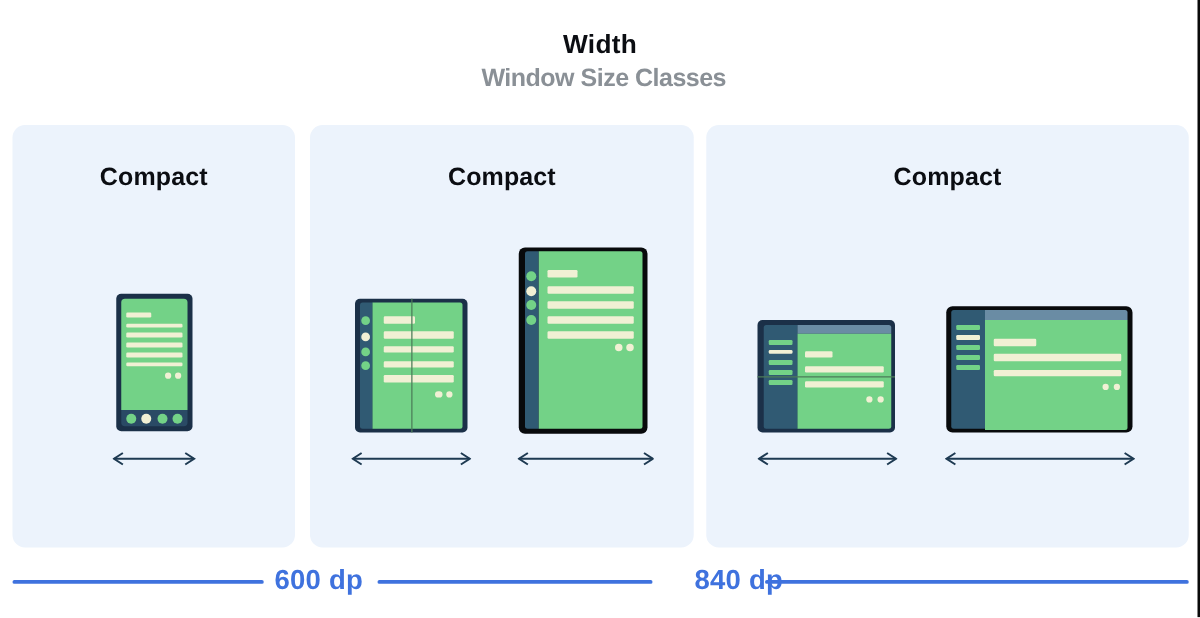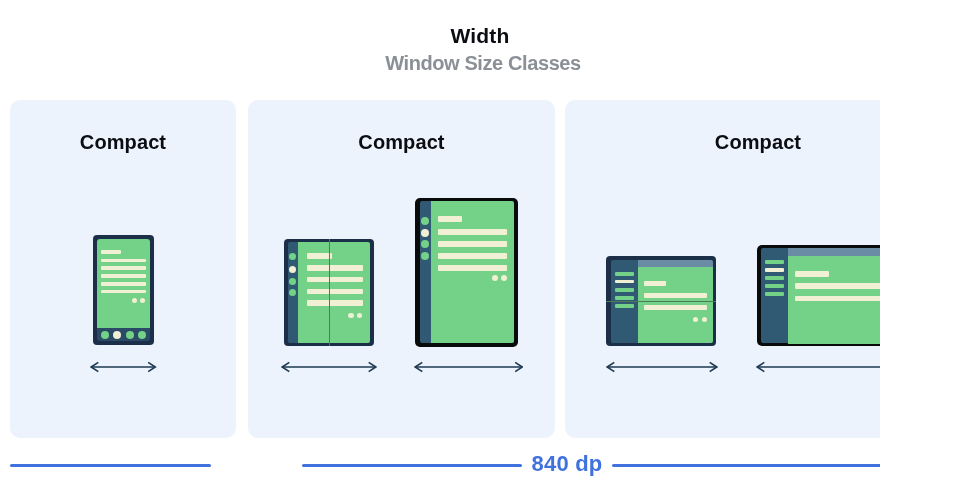--- a/index.html
+++ b/index.html
@@ -15,21 +15,21 @@
     --accent-cream:#f1f0d4;
     --topbar-blue:#6a8ca4;
     --fold-line:#4c7c59;
     --arrow:#1e3a52;
     --ruler-blue:#3f72de;
     --edge-black:#0a0a0a;
   }
   *{margin:0;padding:0;box-sizing:border-box;}
   html,body{width:960px;height:494px;background:var(--background);}
   body{font-family:"Liberation Sans",sans-serif;}
-  .canvas{position:relative;width:880px;height:494px;overflow:hidden;background:var(--background);}
+  .canvas{position:relative;width:960px;height:494px;overflow:hidden;background:var(--background);}
 
   .title{position:absolute;left:0;top:25px;width:960px;text-align:center;
     font-size:21px;font-weight:bold;color:var(--title-text);line-height:22px;letter-spacing:.2px;}
   .subtitle{position:absolute;left:3px;top:52px;width:960px;text-align:center;
     font-size:20px;font-weight:bold;color:var(--subtitle-text);line-height:22px;letter-spacing:-0.4px;}
 
   .panel{position:absolute;top:100px;height:338px;background:var(--panel-bg);border-radius:10px;}
   .panel-1{left:10px;width:226px;}
   .panel-2{left:248px;width:307px;}
   .panel-3{left:565px;width:386px;}
@@ -74,21 +74,21 @@
 
   .arrow-svg{position:absolute;top:360px;height:14px;}
 
   .ruler-seg{position:absolute;top:463.8px;height:3.2px;background:var(--ruler-blue);border-radius:1.6px;}
   .seg-1{left:10px;width:201px;}
   .seg-2{left:302px;width:220px;}
   .seg-3{left:612px;width:339px;}
   .ruler-label{position:absolute;top:452px;width:120px;text-align:center;
     font-size:22px;font-weight:bold;color:var(--ruler-blue);line-height:24px;letter-spacing:.2px;}
   .label-600{left:195px;}
-  .label-840{left:507px;}
+  .label-840{left:531px;}
 
   .edge-line{position:absolute;left:957.5px;top:0;width:2.2px;height:494px;background:var(--edge-black);}
 </style>
 </head>
 <body>
 
 <div class="canvas">
 
   <div class="title">Width</div>
   <div class="subtitle">Window Size Classes</div>
@@ -220,17 +220,18 @@
   </svg>
   <svg class="arrow-svg" style="left:756px;width:152px;" viewBox="0 0 152 14">
     <line x1="1.5" y1="7" x2="150.5" y2="7" stroke="#1e3a52" stroke-width="1.6"></line>
     <path d="M8.3 2.4 L1.2 7 L8.3 11.6" fill="none" stroke="#1e3a52" stroke-width="1.6"></path>
     <path d="M143.7 2.4 L150.8 7 L143.7 11.6" fill="none" stroke="#1e3a52" stroke-width="1.6"></path>
   </svg>
 
   <div class="ruler-seg seg-1"></div>
   <div class="ruler-seg seg-2"></div>
   <div class="ruler-seg seg-3"></div>
+  <div class="ruler-label label-600">600 dp</div>
   <div class="ruler-label label-840">840 dp</div>
 
   <div class="edge-line"></div>
 
 </div>
 
 </body></html>

